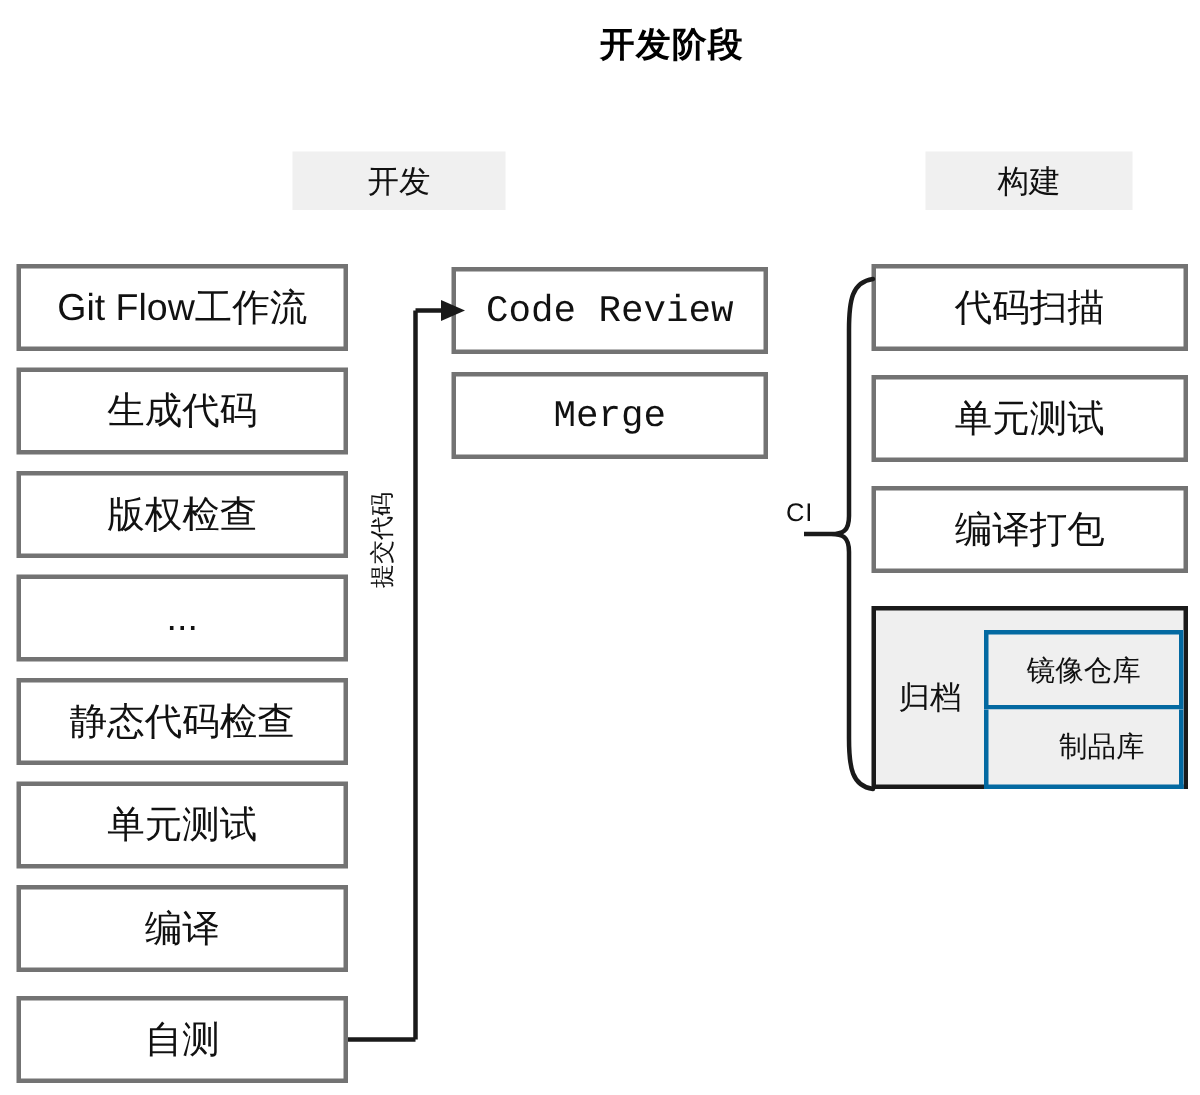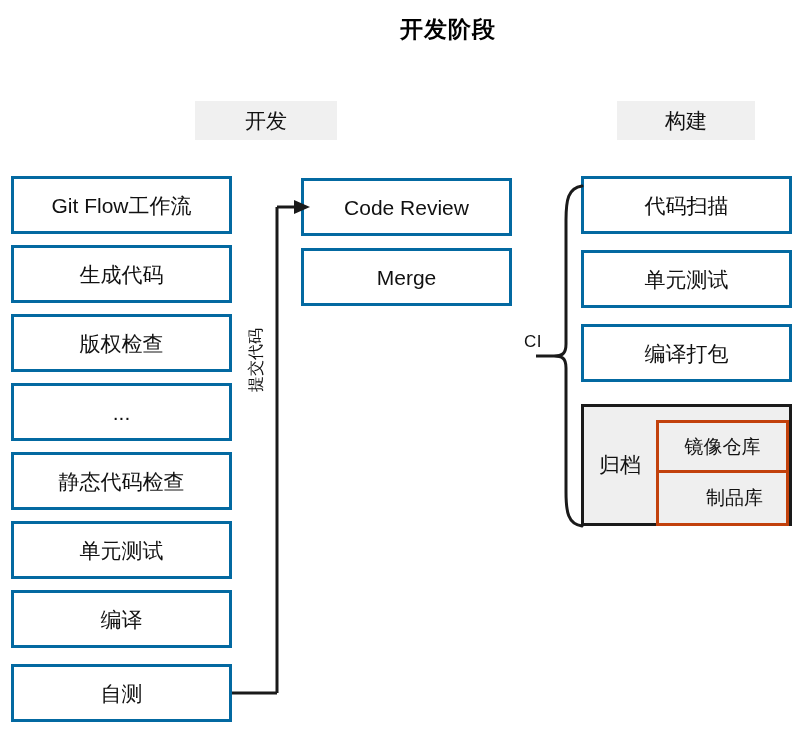--- a/index.html
+++ b/index.html
@@ -45,33 +45,33 @@
     font-size: 21px;
     color: #111111;
   }
   #header-dev  { left: 195px; top: 101px; width: 142px; }
   #header-build{ left: 617px; top: 101px; width: 138px; }
 
   
   .node {
     position: absolute;
     box-sizing: border-box;
-    border: 3px solid #0369a1;
+    border: 3px solid #737373;
     background: #ffffff;
     display: flex;
     align-items: center;
     justify-content: center;
-    font-size: 21px;
+    font-size: 25px;
     line-height: 1;
     color: #111111;
     white-space: nowrap;
   }
 
   .col-left  .node { left: 11px;  width: 221px; height: 58px; }
-  .col-mid   .node { left: 301px; width: 211px; height: 58px; }
+  .col-mid   .node { left: 301px; width: 211px; height: 58px; font-family: Liberation Mono, monospace; }
   .col-right .node { left: 581px; width: 211px; height: 58px; }
 
   
   #archive-group {
     position: absolute;
     left: 581px;
     top: 404px;
     width: 211px;
     height: 122px;
     box-sizing: border-box;
@@ -90,21 +90,21 @@
     font-size: 21px;
     color: #111111;
     border-radius: 26px;
   }
   .archive-sub {
     position: absolute;
     left: 72px;
     width: 133px;
     height: 53px;
     box-sizing: border-box;
-    border: 3px solid #c2410c;
+    border: 3px solid #0369a1;
     background: #efefef;
     display: flex;
     align-items: center;
     justify-content: center;
     font-size: 19px;
     color: #111111;
     white-space: nowrap;
   }
   #archive-sub-0 { top: 13px; }
   #archive-sub-1 { top: 66px; border-top-width: 0; padding-left: 24px; }

